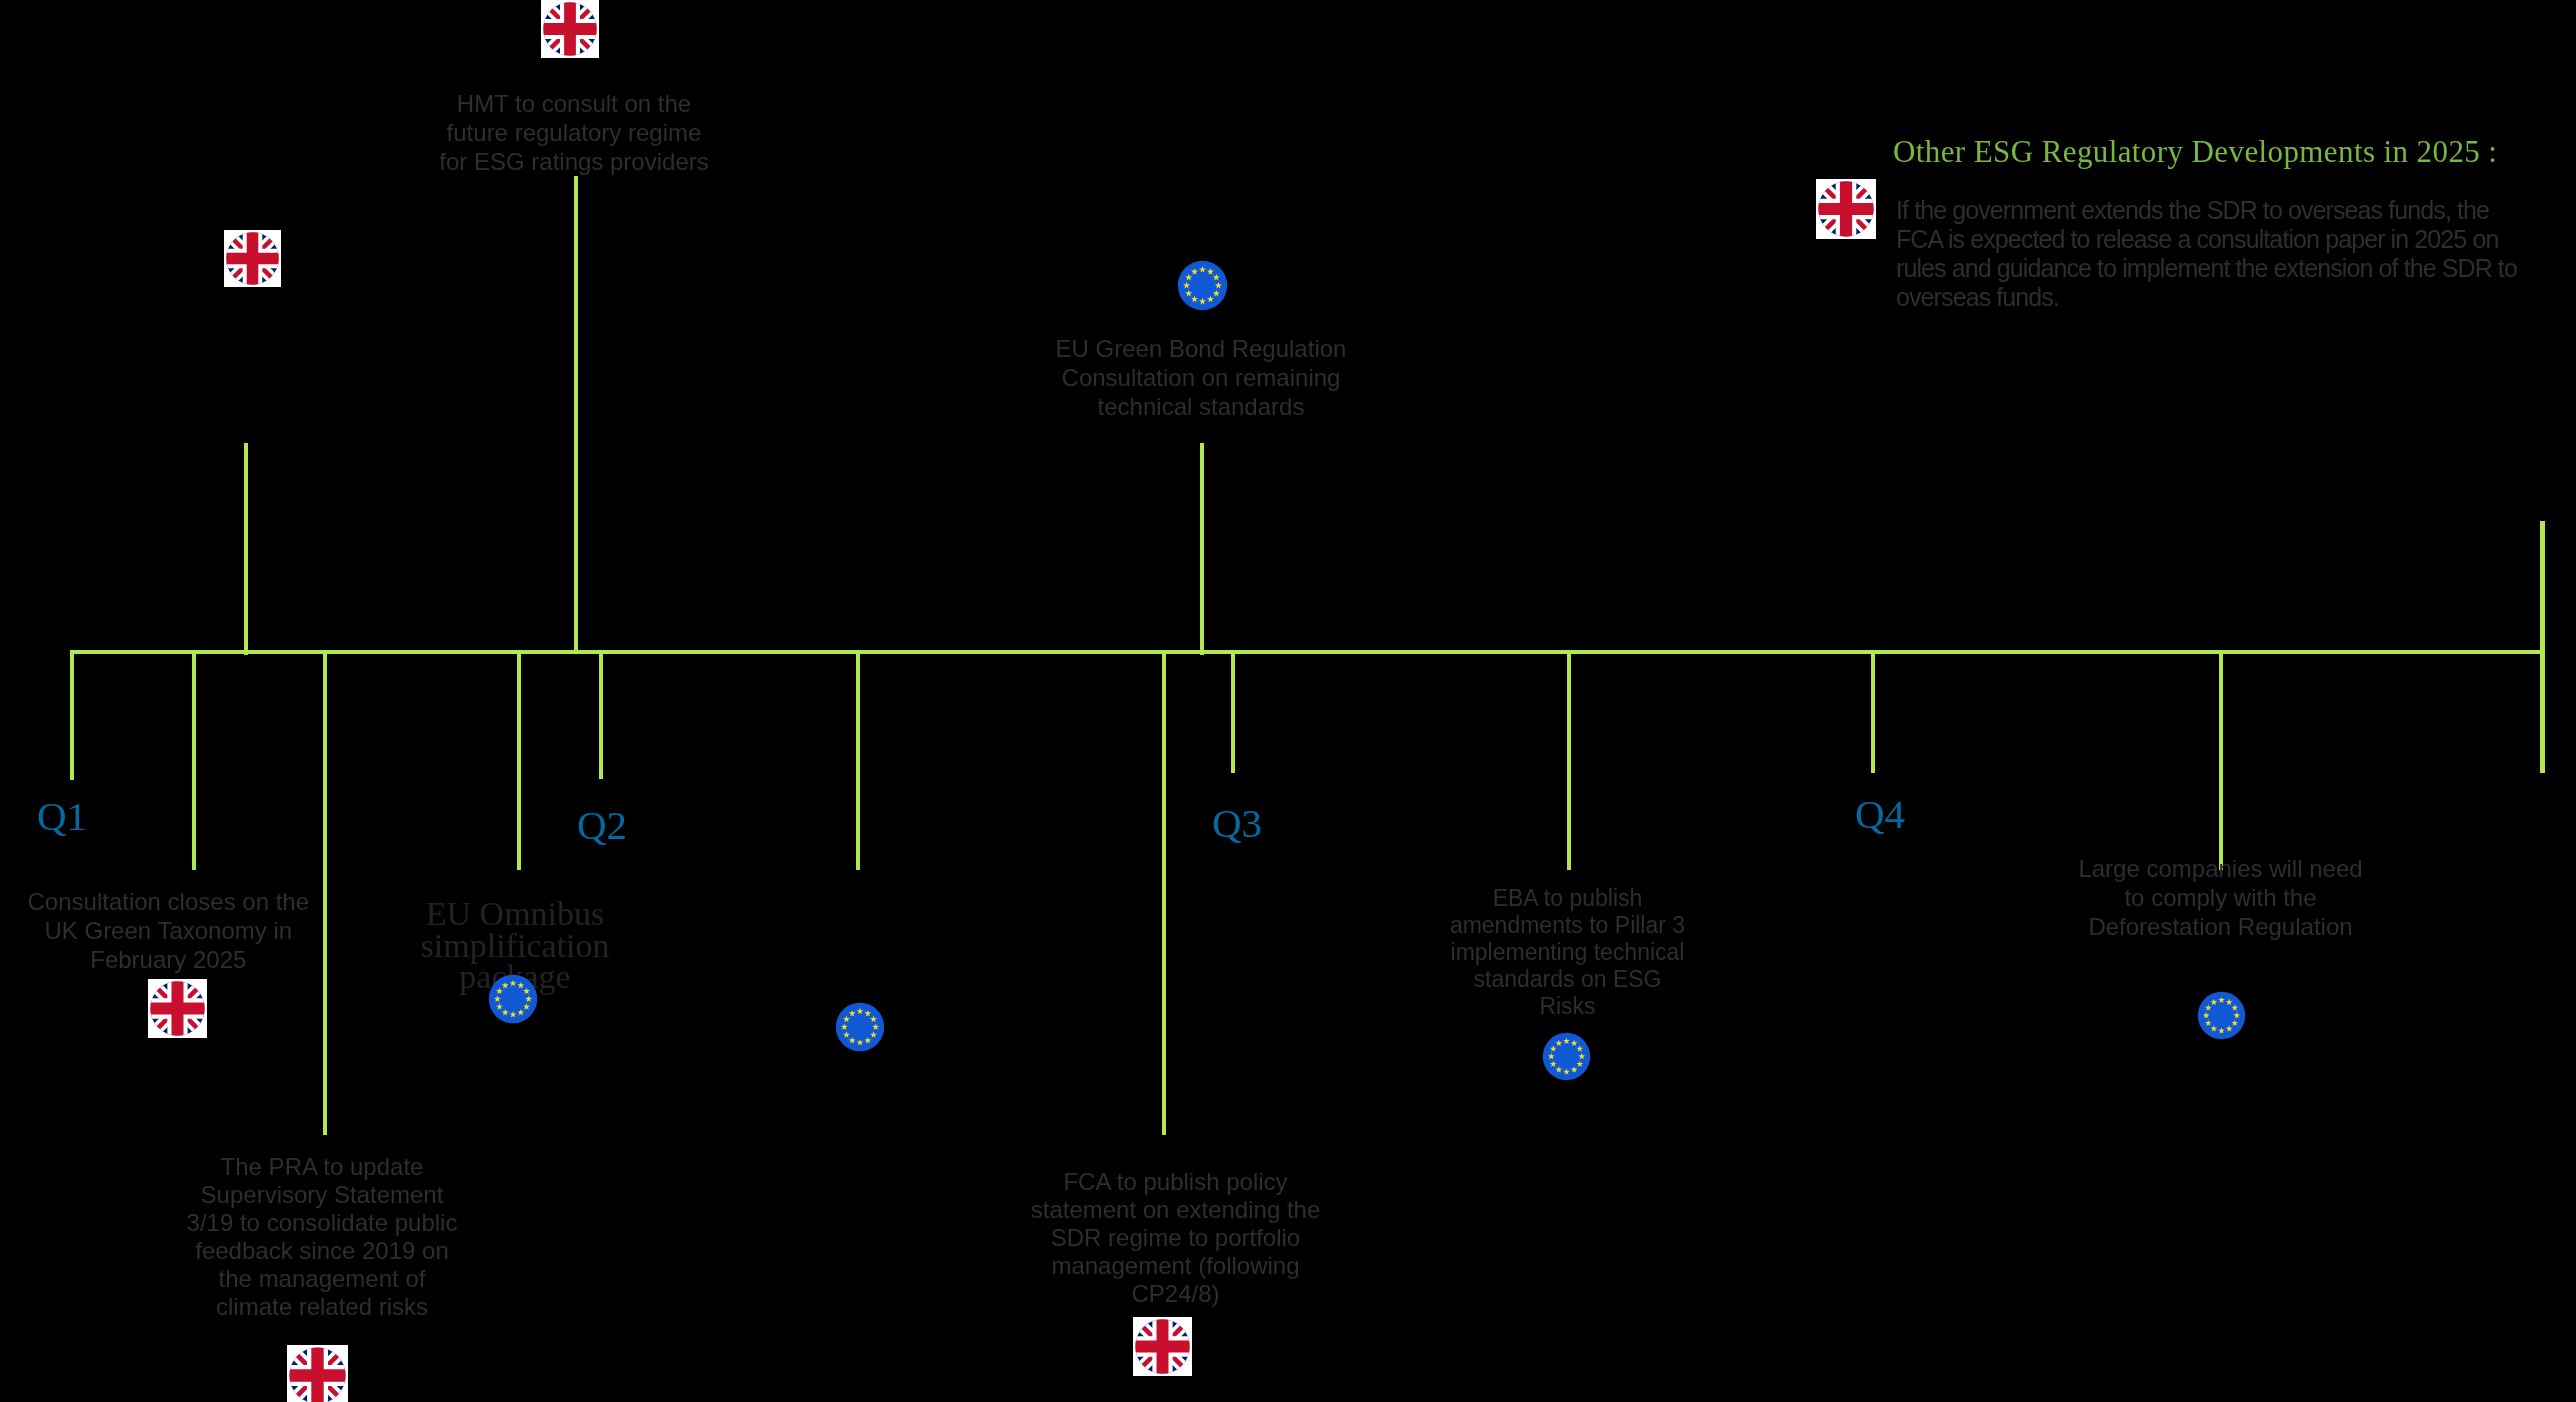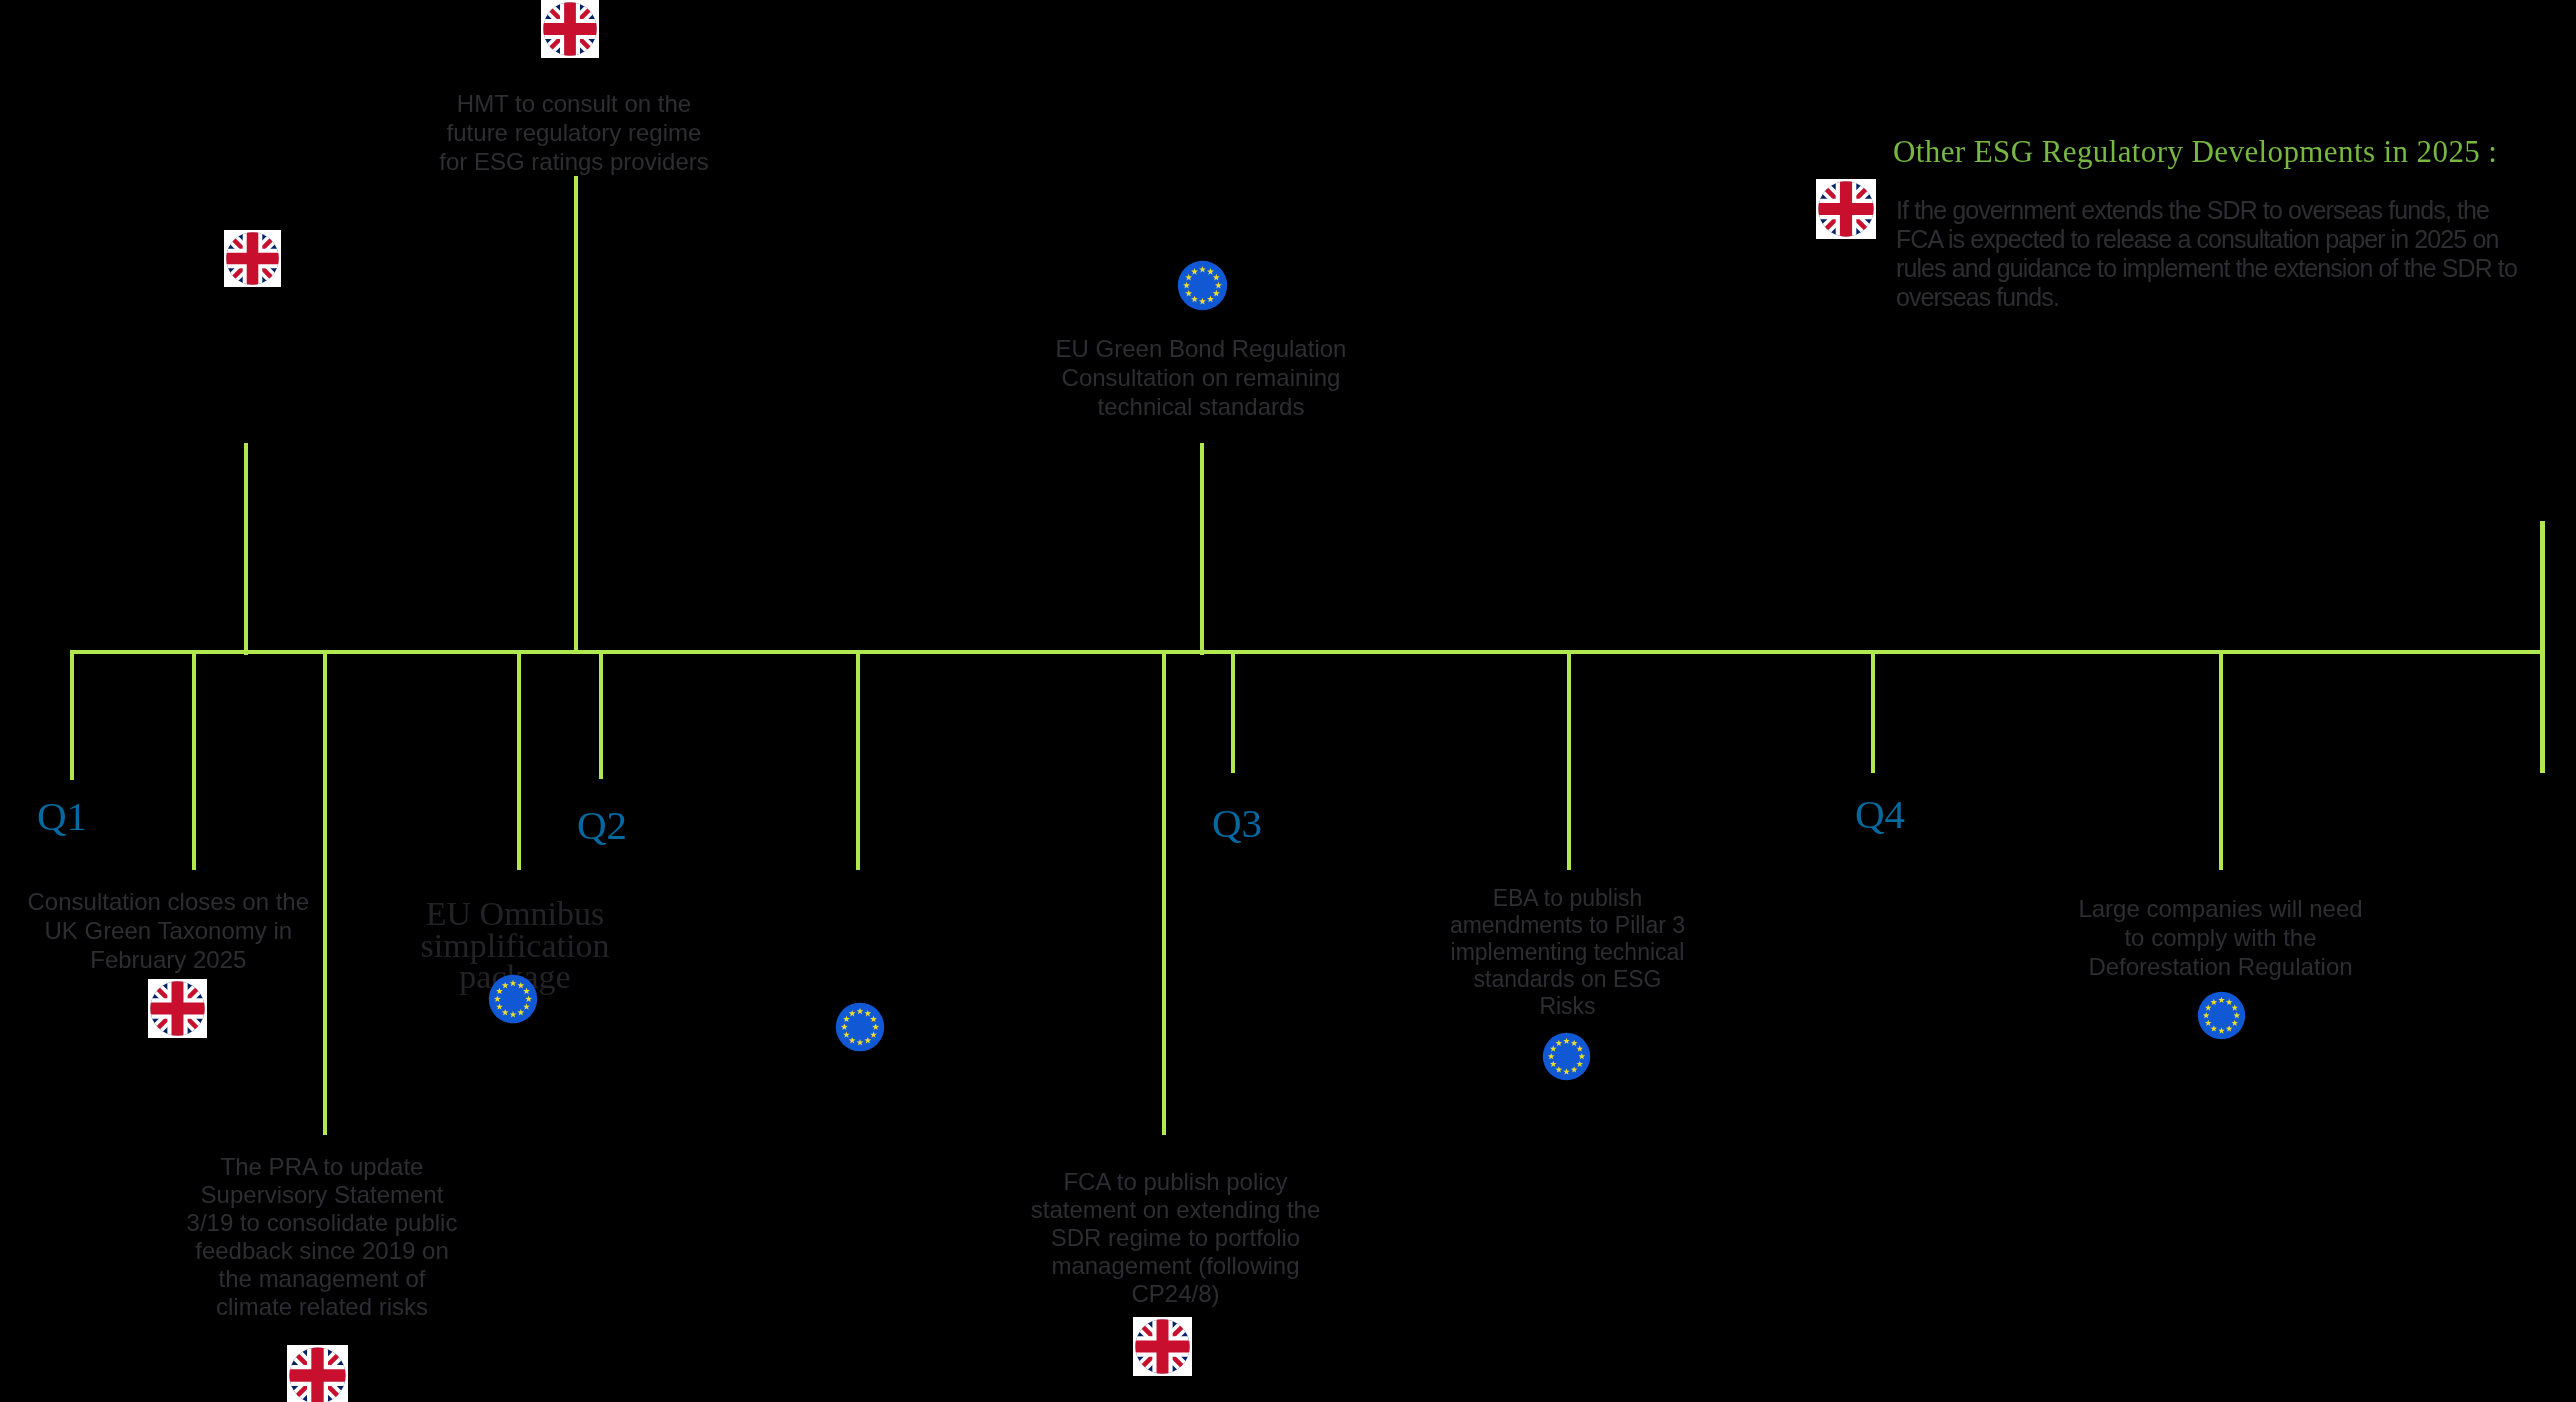--- a/index.html
+++ b/index.html
@@ -199,21 +199,21 @@
         <polygon points="42.00,44.72 43.08,47.83 46.37,47.90 43.75,49.89 44.70,53.04 42.00,51.16 39.30,53.04 40.25,49.89 37.63,47.90 40.92,47.83" fill="#eedd2e"></polygon>
         <polygon points="32.00,47.40 33.08,50.51 36.37,50.58 33.75,52.57 34.70,55.72 32.00,53.84 29.30,55.72 30.25,52.57 27.63,50.58 30.92,50.51" fill="#eedd2e"></polygon>
         <polygon points="22.00,44.72 23.08,47.83 26.37,47.90 23.75,49.89 24.70,53.04 22.00,51.16 19.30,53.04 20.25,49.89 17.63,47.90 20.92,47.83" fill="#eedd2e"></polygon>
         <polygon points="14.68,37.40 15.76,40.51 19.05,40.58 16.43,42.57 17.38,45.72 14.68,43.84 11.98,45.72 12.93,42.57 10.30,40.58 13.60,40.51" fill="#eedd2e"></polygon>
         <polygon points="12.00,27.40 13.08,30.51 16.37,30.58 13.75,32.57 14.70,35.72 12.00,33.84 9.30,35.72 10.25,32.57 7.63,30.58 10.92,30.51" fill="#eedd2e"></polygon>
         <polygon points="14.68,17.40 15.76,20.51 19.05,20.58 16.43,22.57 17.38,25.72 14.68,23.84 11.98,25.72 12.93,22.57 10.30,20.58 13.60,20.51" fill="#eedd2e"></polygon>
         <polygon points="22.00,10.08 23.08,13.19 26.37,13.26 23.75,15.25 24.70,18.40 22.00,16.52 19.30,18.40 20.25,15.25 17.63,13.26 20.92,13.19" fill="#eedd2e"></polygon>
       </svg>
     </div>
 
-  <div class="ev" style="left:2076px;top:894px;width:289px;">Large companies will need
+  <div class="ev" style="left:2076px;top:854px;width:289px;">Large companies will need
 to comply with the
 Deforestation Regulation</div>
   <div class="flag" style="left:2197px;top:991px;width:49px;height:49px;">
       <svg viewBox="0 0 64 64">
         <circle cx="32" cy="32" r="31" fill="#1158d4"></circle>
         <polygon points="32.00,7.40 33.08,10.51 36.37,10.58 33.75,12.57 34.70,15.72 32.00,13.84 29.30,15.72 30.25,12.57 27.63,10.58 30.92,10.51" fill="#eedd2e"></polygon>
         <polygon points="42.00,10.08 43.08,13.19 46.37,13.26 43.75,15.25 44.70,18.40 42.00,16.52 39.30,18.40 40.25,15.25 37.63,13.26 40.92,13.19" fill="#eedd2e"></polygon>
         <polygon points="49.32,17.40 50.40,20.51 53.70,20.58 51.07,22.57 52.02,25.72 49.32,23.84 46.62,25.72 47.57,22.57 44.95,20.58 48.24,20.51" fill="#eedd2e"></polygon>
         <polygon points="52.00,27.40 53.08,30.51 56.37,30.58 53.75,32.57 54.70,35.72 52.00,33.84 49.30,35.72 50.25,32.57 47.63,30.58 50.92,30.51" fill="#eedd2e"></polygon>
         <polygon points="49.32,37.40 50.40,40.51 53.70,40.58 51.07,42.57 52.02,45.72 49.32,43.84 46.62,45.72 47.57,42.57 44.95,40.58 48.24,40.51" fill="#eedd2e"></polygon>

